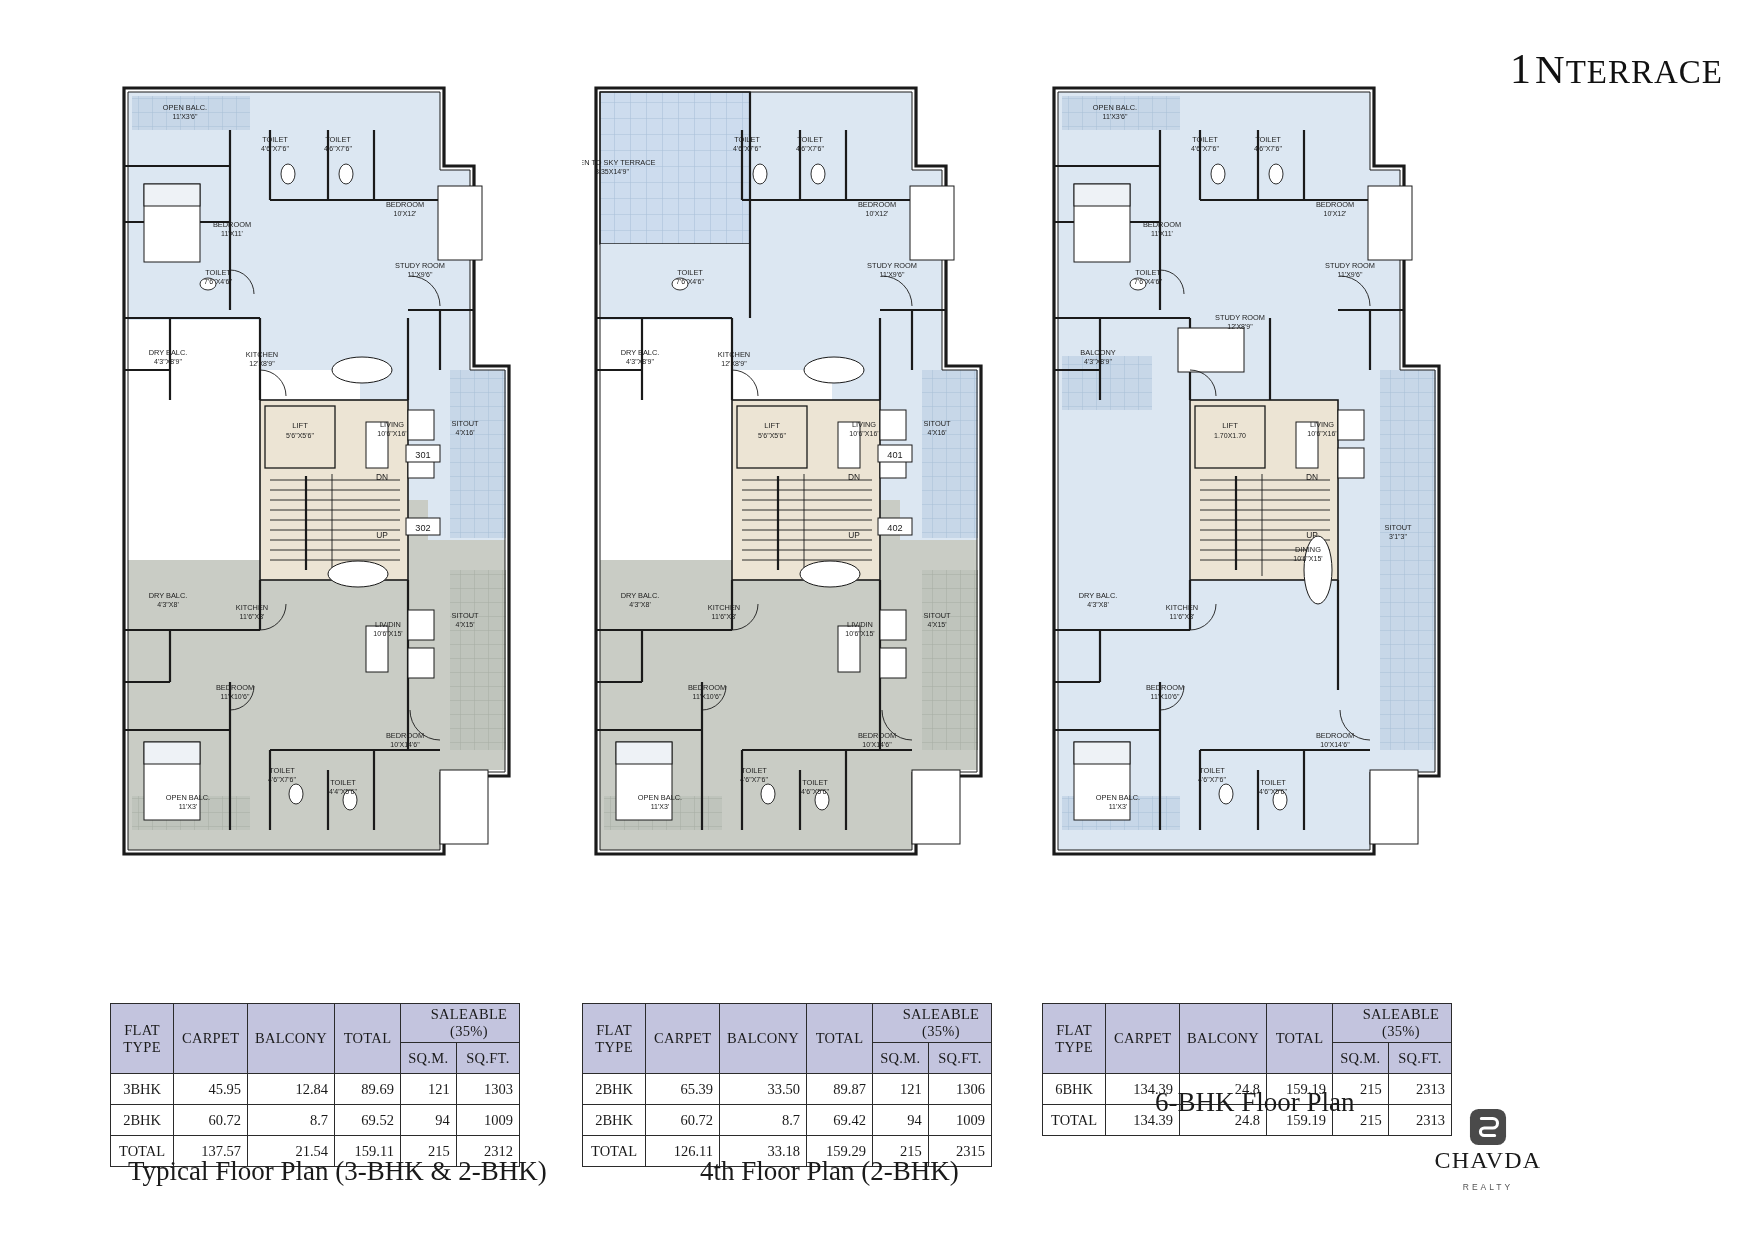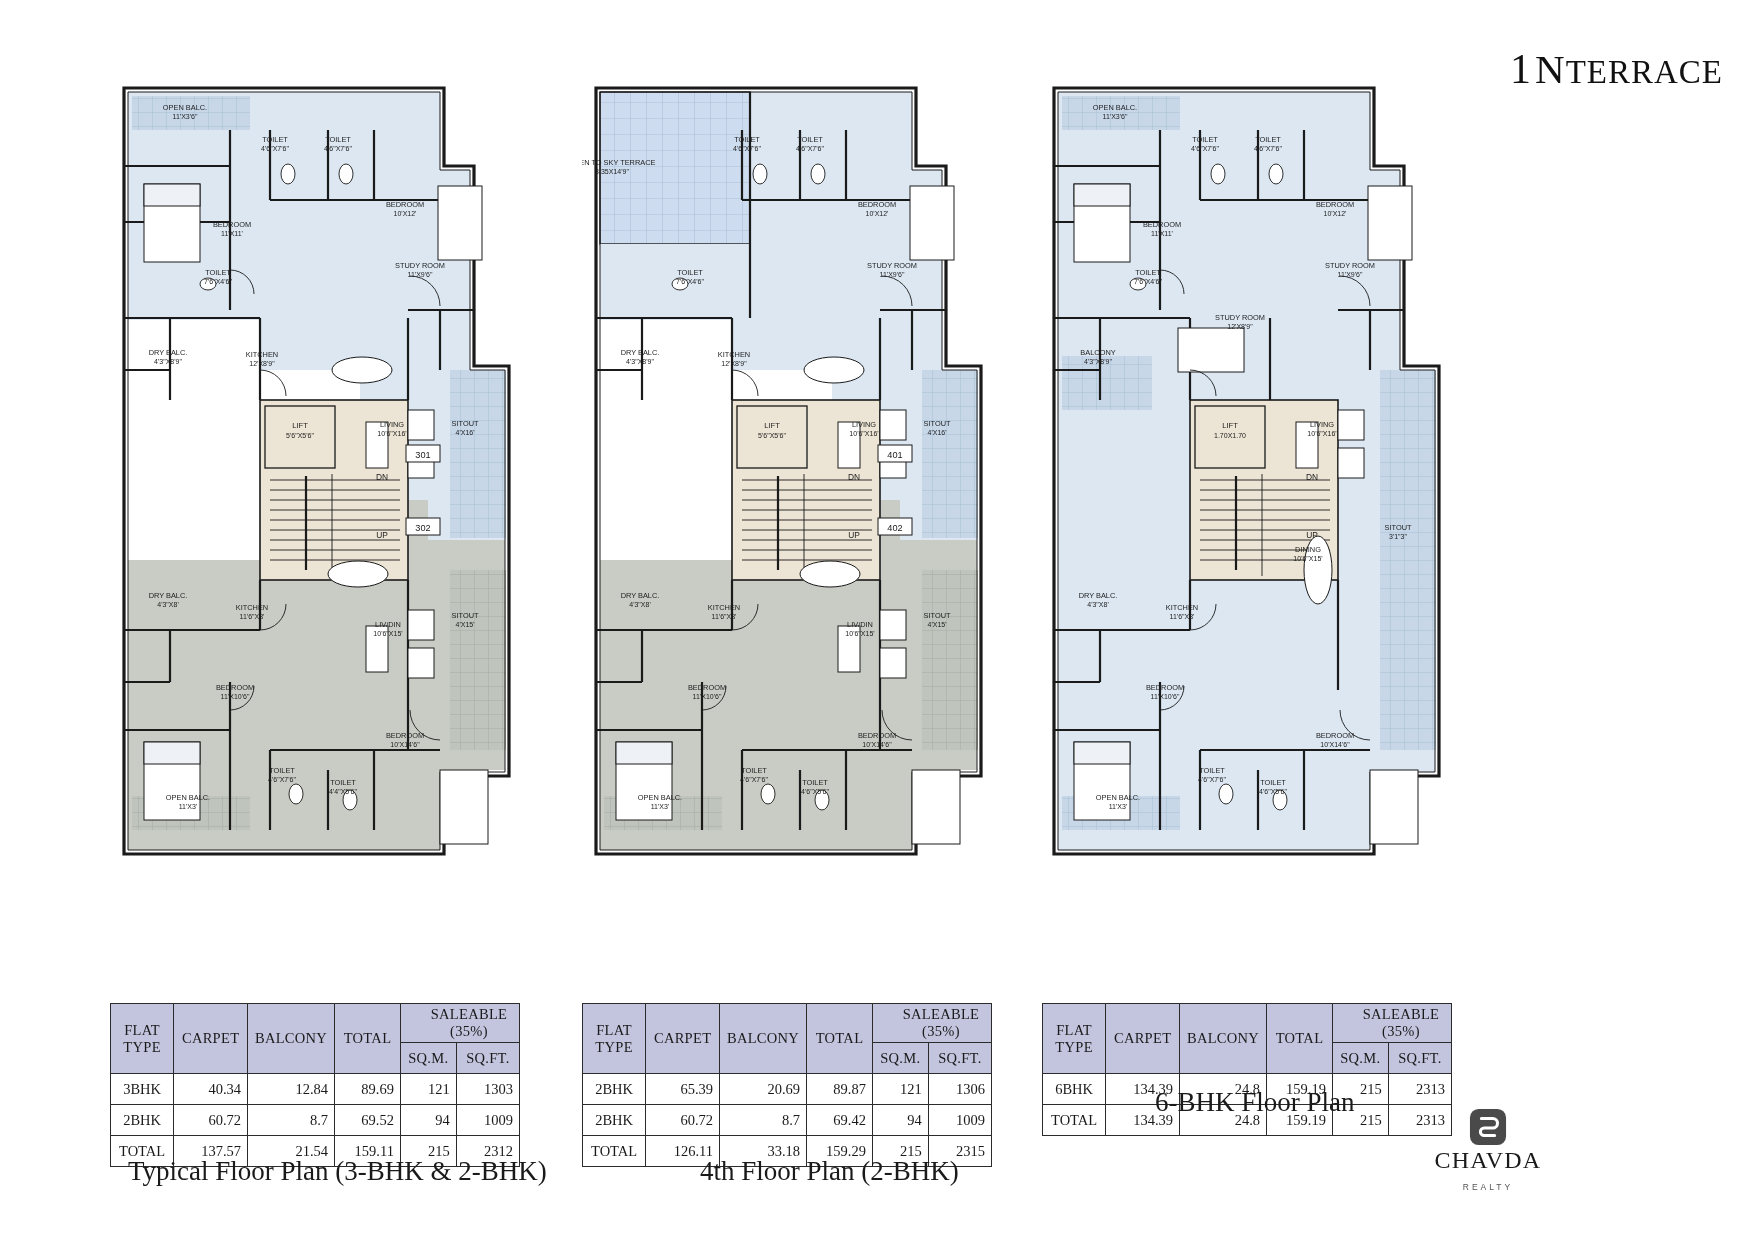--- a/index.html
+++ b/index.html
@@ -478,21 +478,21 @@
       <th class="sal" colspan="2">SALEABLE (35%)</th>
     </tr>
     <tr>
       <th class="col-sqm">SQ.M.</th>
       <th class="col-sqft">SQ.FT.</th>
     </tr>
   </thead>
   <tbody>
     <tr>
       <td class="ftype">3BHK</td>
-      <td>40.34</td>
+      <td>45.95</td>
       <td>12.84</td>
       <td>89.69</td>
       <td>121</td>
       <td>1303</td>
     </tr>
     <tr>
       <td class="ftype">2BHK</td>
       <td>60.72</td>
       <td>8.7</td>
       <td>69.52</td>
@@ -523,21 +523,21 @@
     </tr>
     <tr>
       <th class="col-sqm">SQ.M.</th>
       <th class="col-sqft">SQ.FT.</th>
     </tr>
   </thead>
   <tbody>
     <tr>
       <td class="ftype">2BHK</td>
       <td>65.39</td>
-      <td>20.69</td>
+      <td>33.50</td>
       <td>89.87</td>
       <td>121</td>
       <td>1306</td>
     </tr>
     <tr>
       <td class="ftype">2BHK</td>
       <td>60.72</td>
       <td>8.7</td>
       <td>69.42</td>
       <td>94</td>

